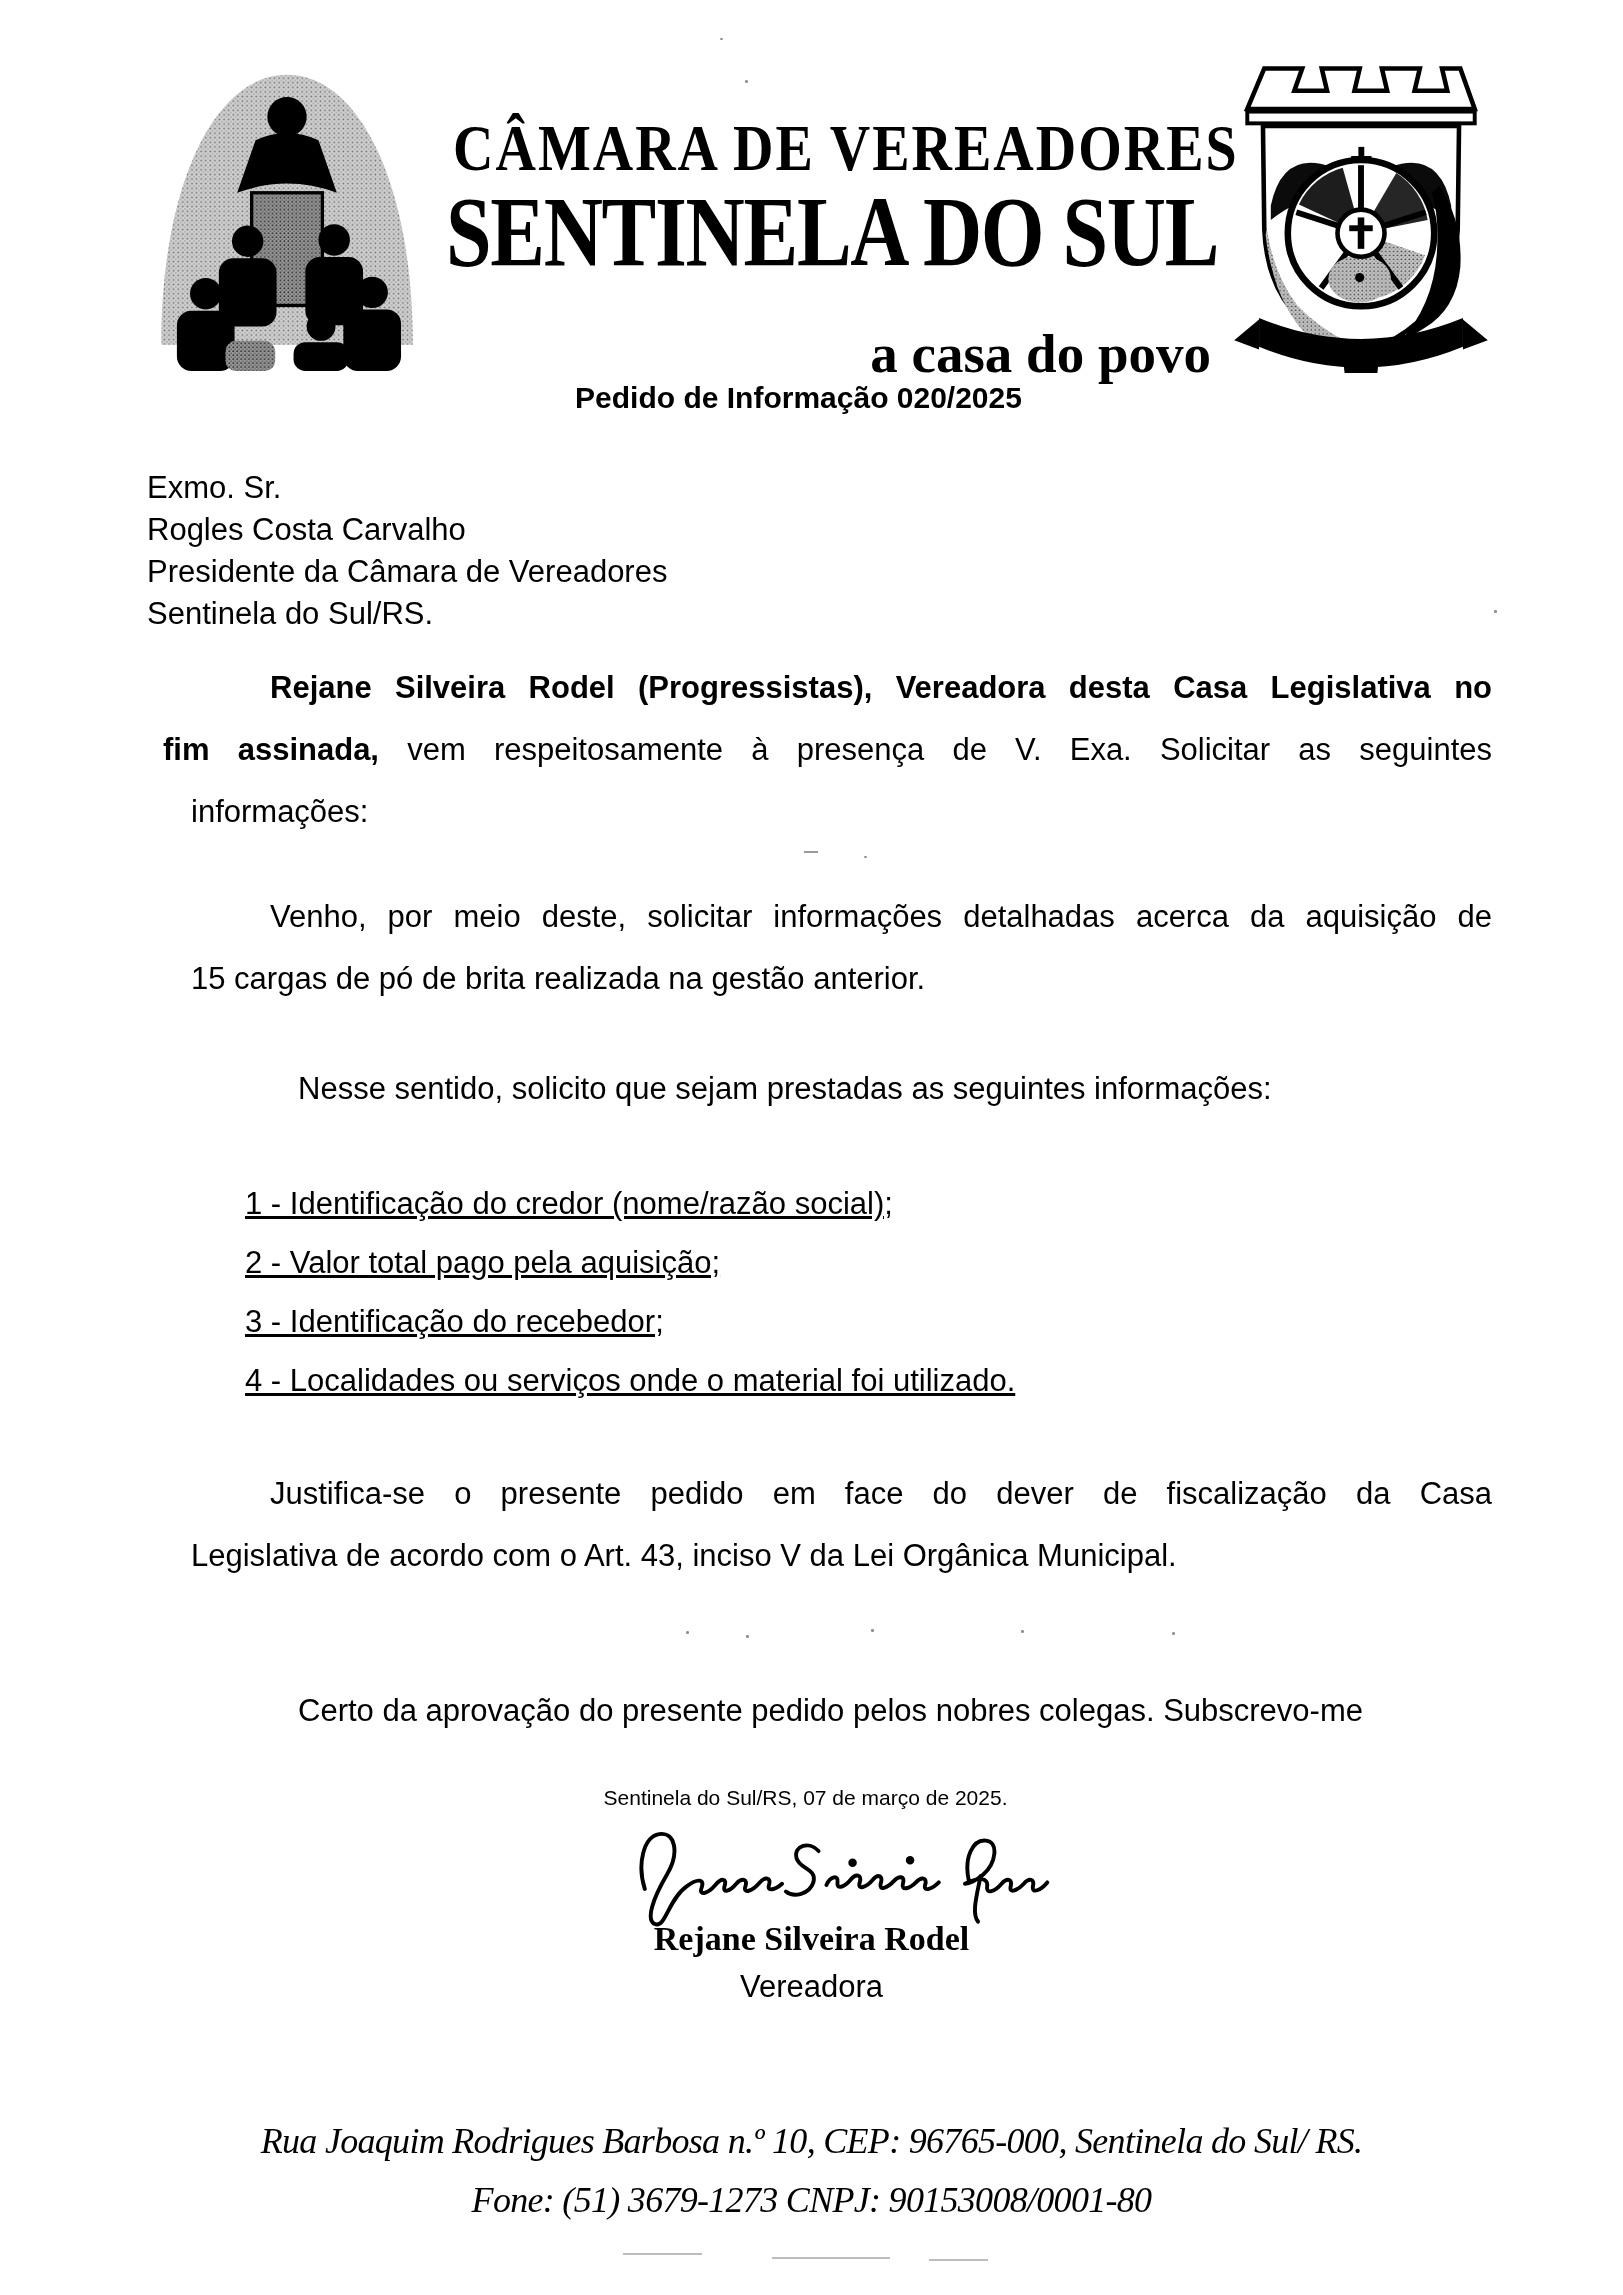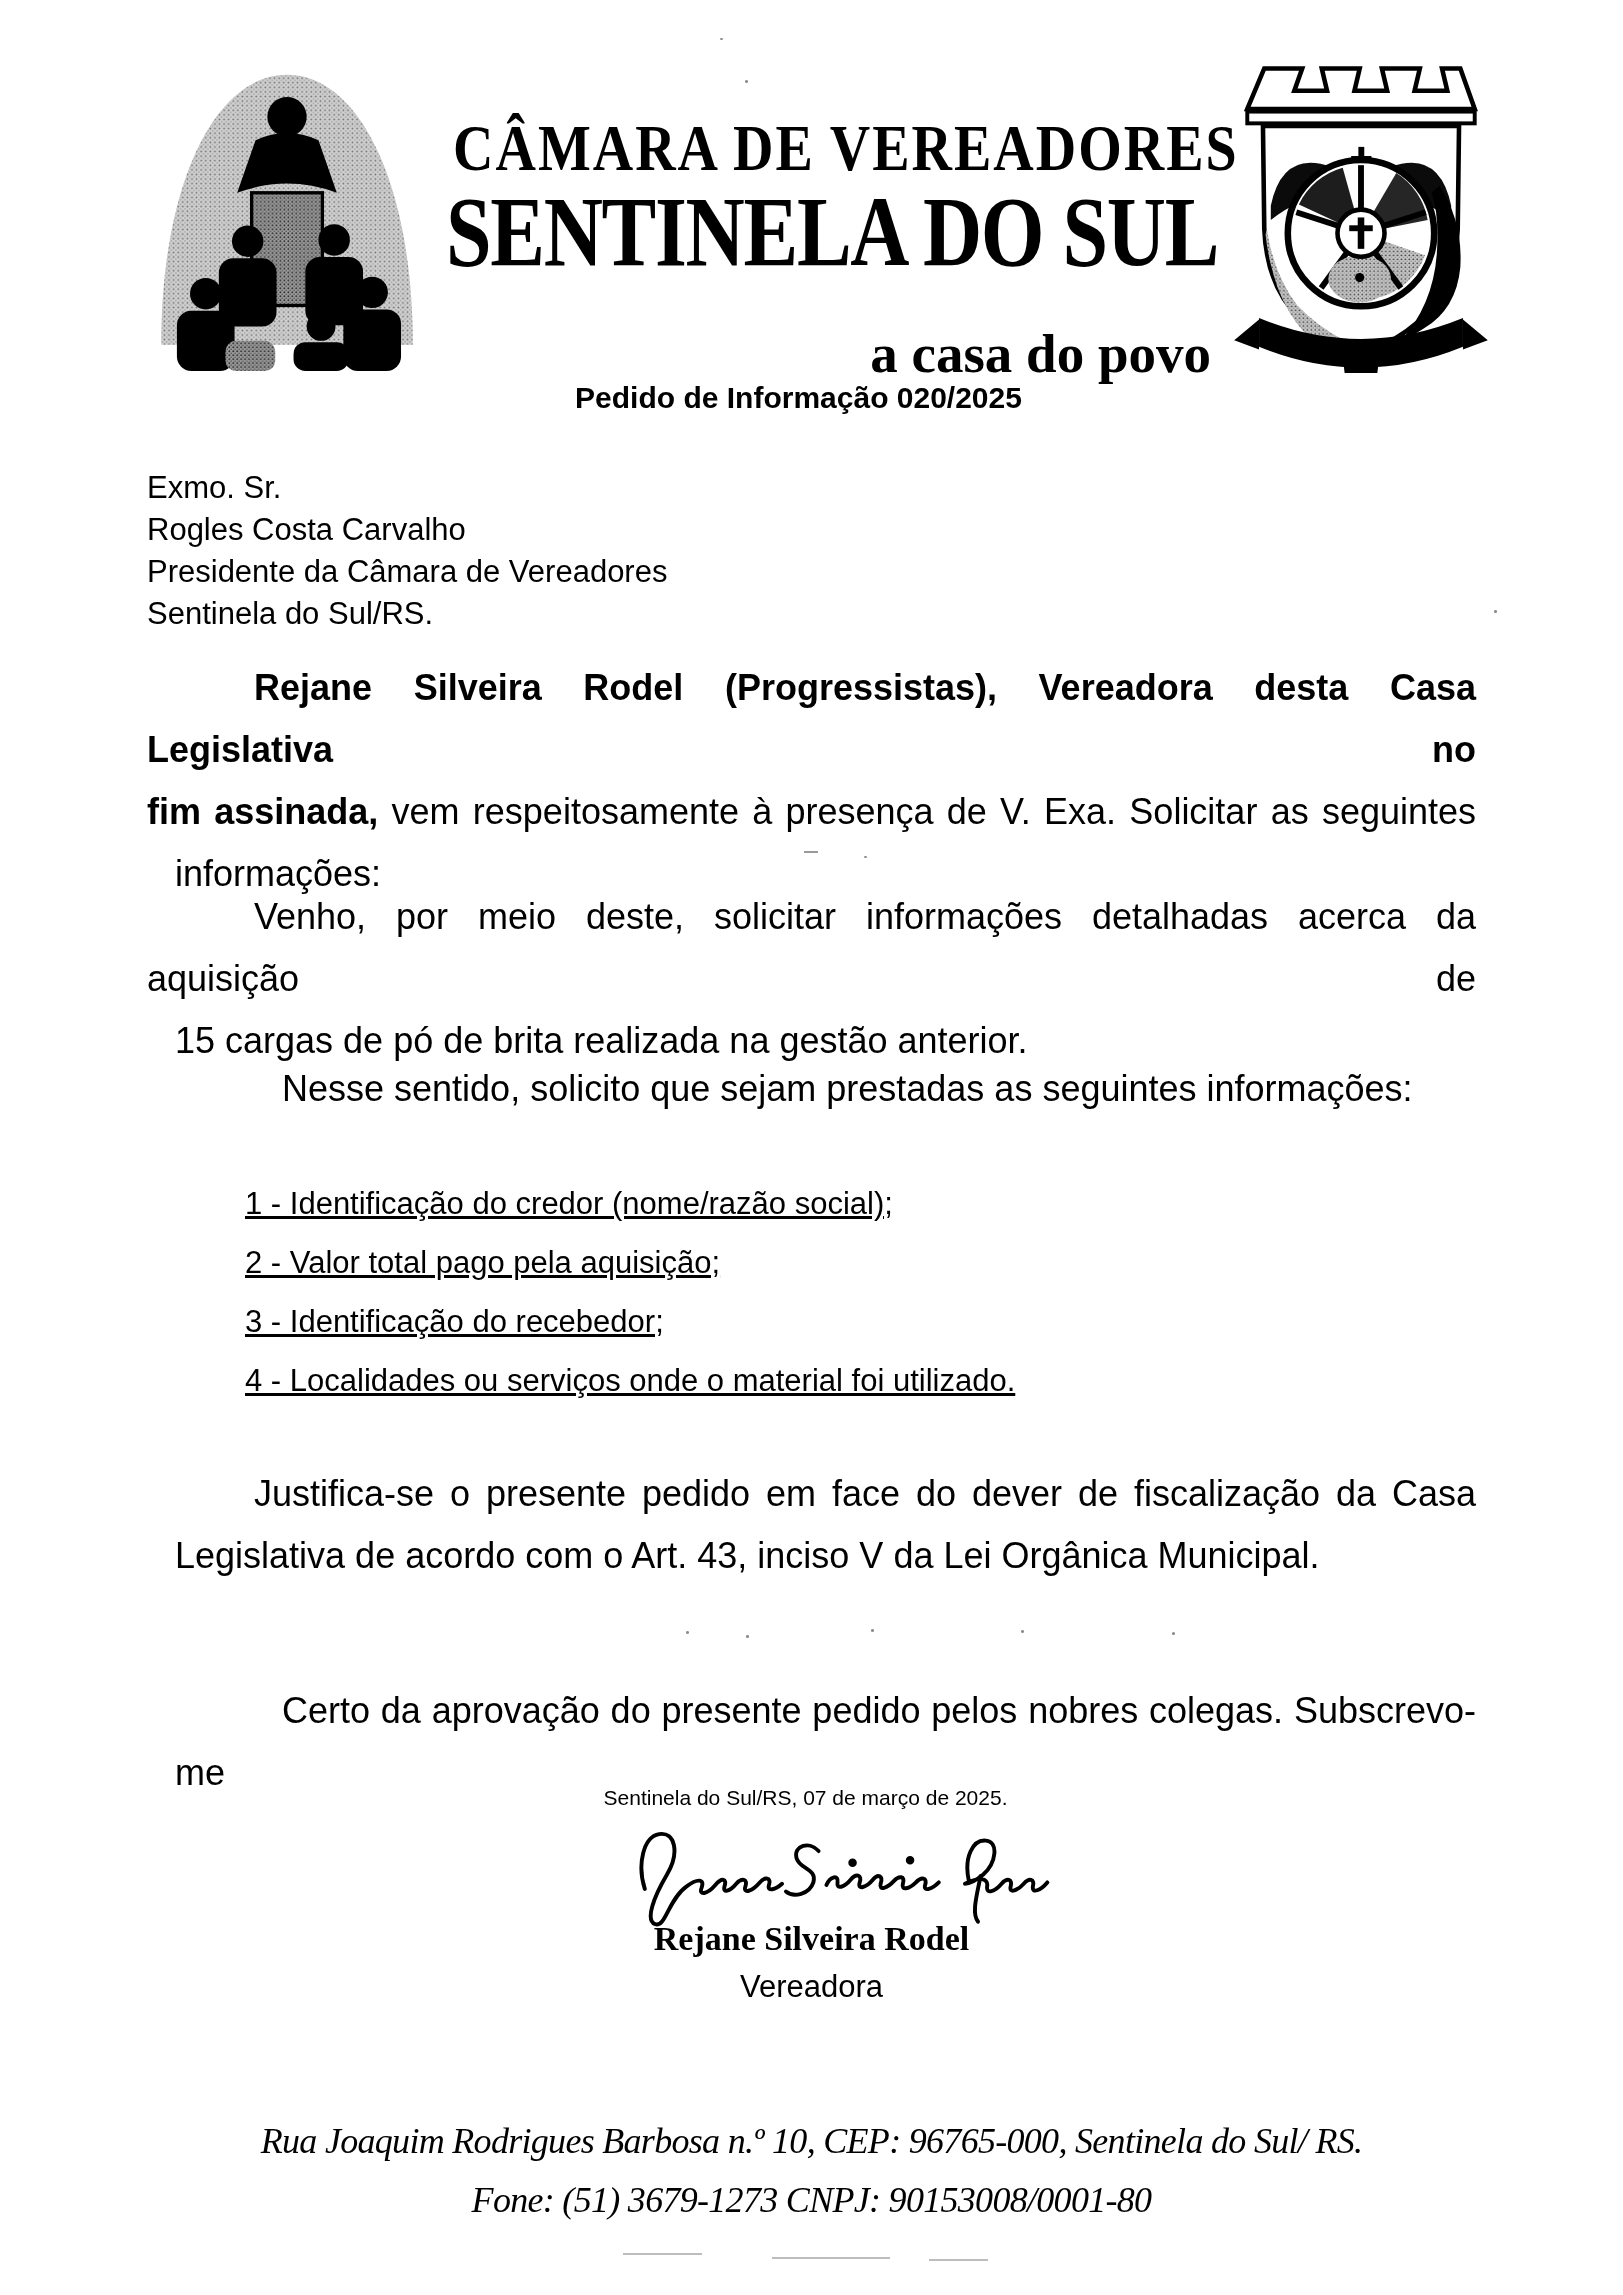--- a/index.html
+++ b/index.html
@@ -13,21 +13,21 @@
         transform:scaleY(1.16);transform-origin:50% 0;white-space:nowrap;}
   .org2{position:absolute;left:446px;top:175px;width:772px;text-align:center;
         font-family:"Liberation Serif",serif;font-weight:700;font-size:82px;letter-spacing:-1.3px;
         transform:scaleY(1.22);transform-origin:50% 0;white-space:nowrap;}
   .tagline{position:absolute;left:453px;top:288px;width:758px;text-align:right;
         font-family:"Liberation Serif",serif;font-weight:700;font-size:55px;margin-top:34px;}
   .doctitle{position:absolute;left:147px;top:381px;width:1303px;text-align:center;
         font-weight:700;font-size:30px;}
   
   .addr{position:absolute;left:147px;top:467px;font-size:31px;line-height:42px;}
-  .para{position:absolute;left:147px;width:1329px;font-size:36px;line-height:62px;}
+  .para{position:absolute;left:163px;width:1329px;font-size:31px;line-height:62px;}
   .jline{text-align:justify;text-align-last:justify;}
   .jlast{text-align-last:left;margin-left:28px;}
   .ind{text-indent:107px;}
   .b{font-weight:700;}
   .p1{top:657px}.p2{top:886px}.p3{top:1058px}
   .list{position:absolute;left:147px;top:1174px;width:1329px;font-size:31px;line-height:59px;}
   .list>div{text-indent:98px;text-decoration:underline;}
   .p4{top:1463px}.p5{top:1680px}
   .dateline{position:absolute;left:141px;top:1786px;width:1329px;text-align:center;font-size:21px;}
   .sig{position:absolute;left:622px;top:1821px;width:435px;height:115px;}

